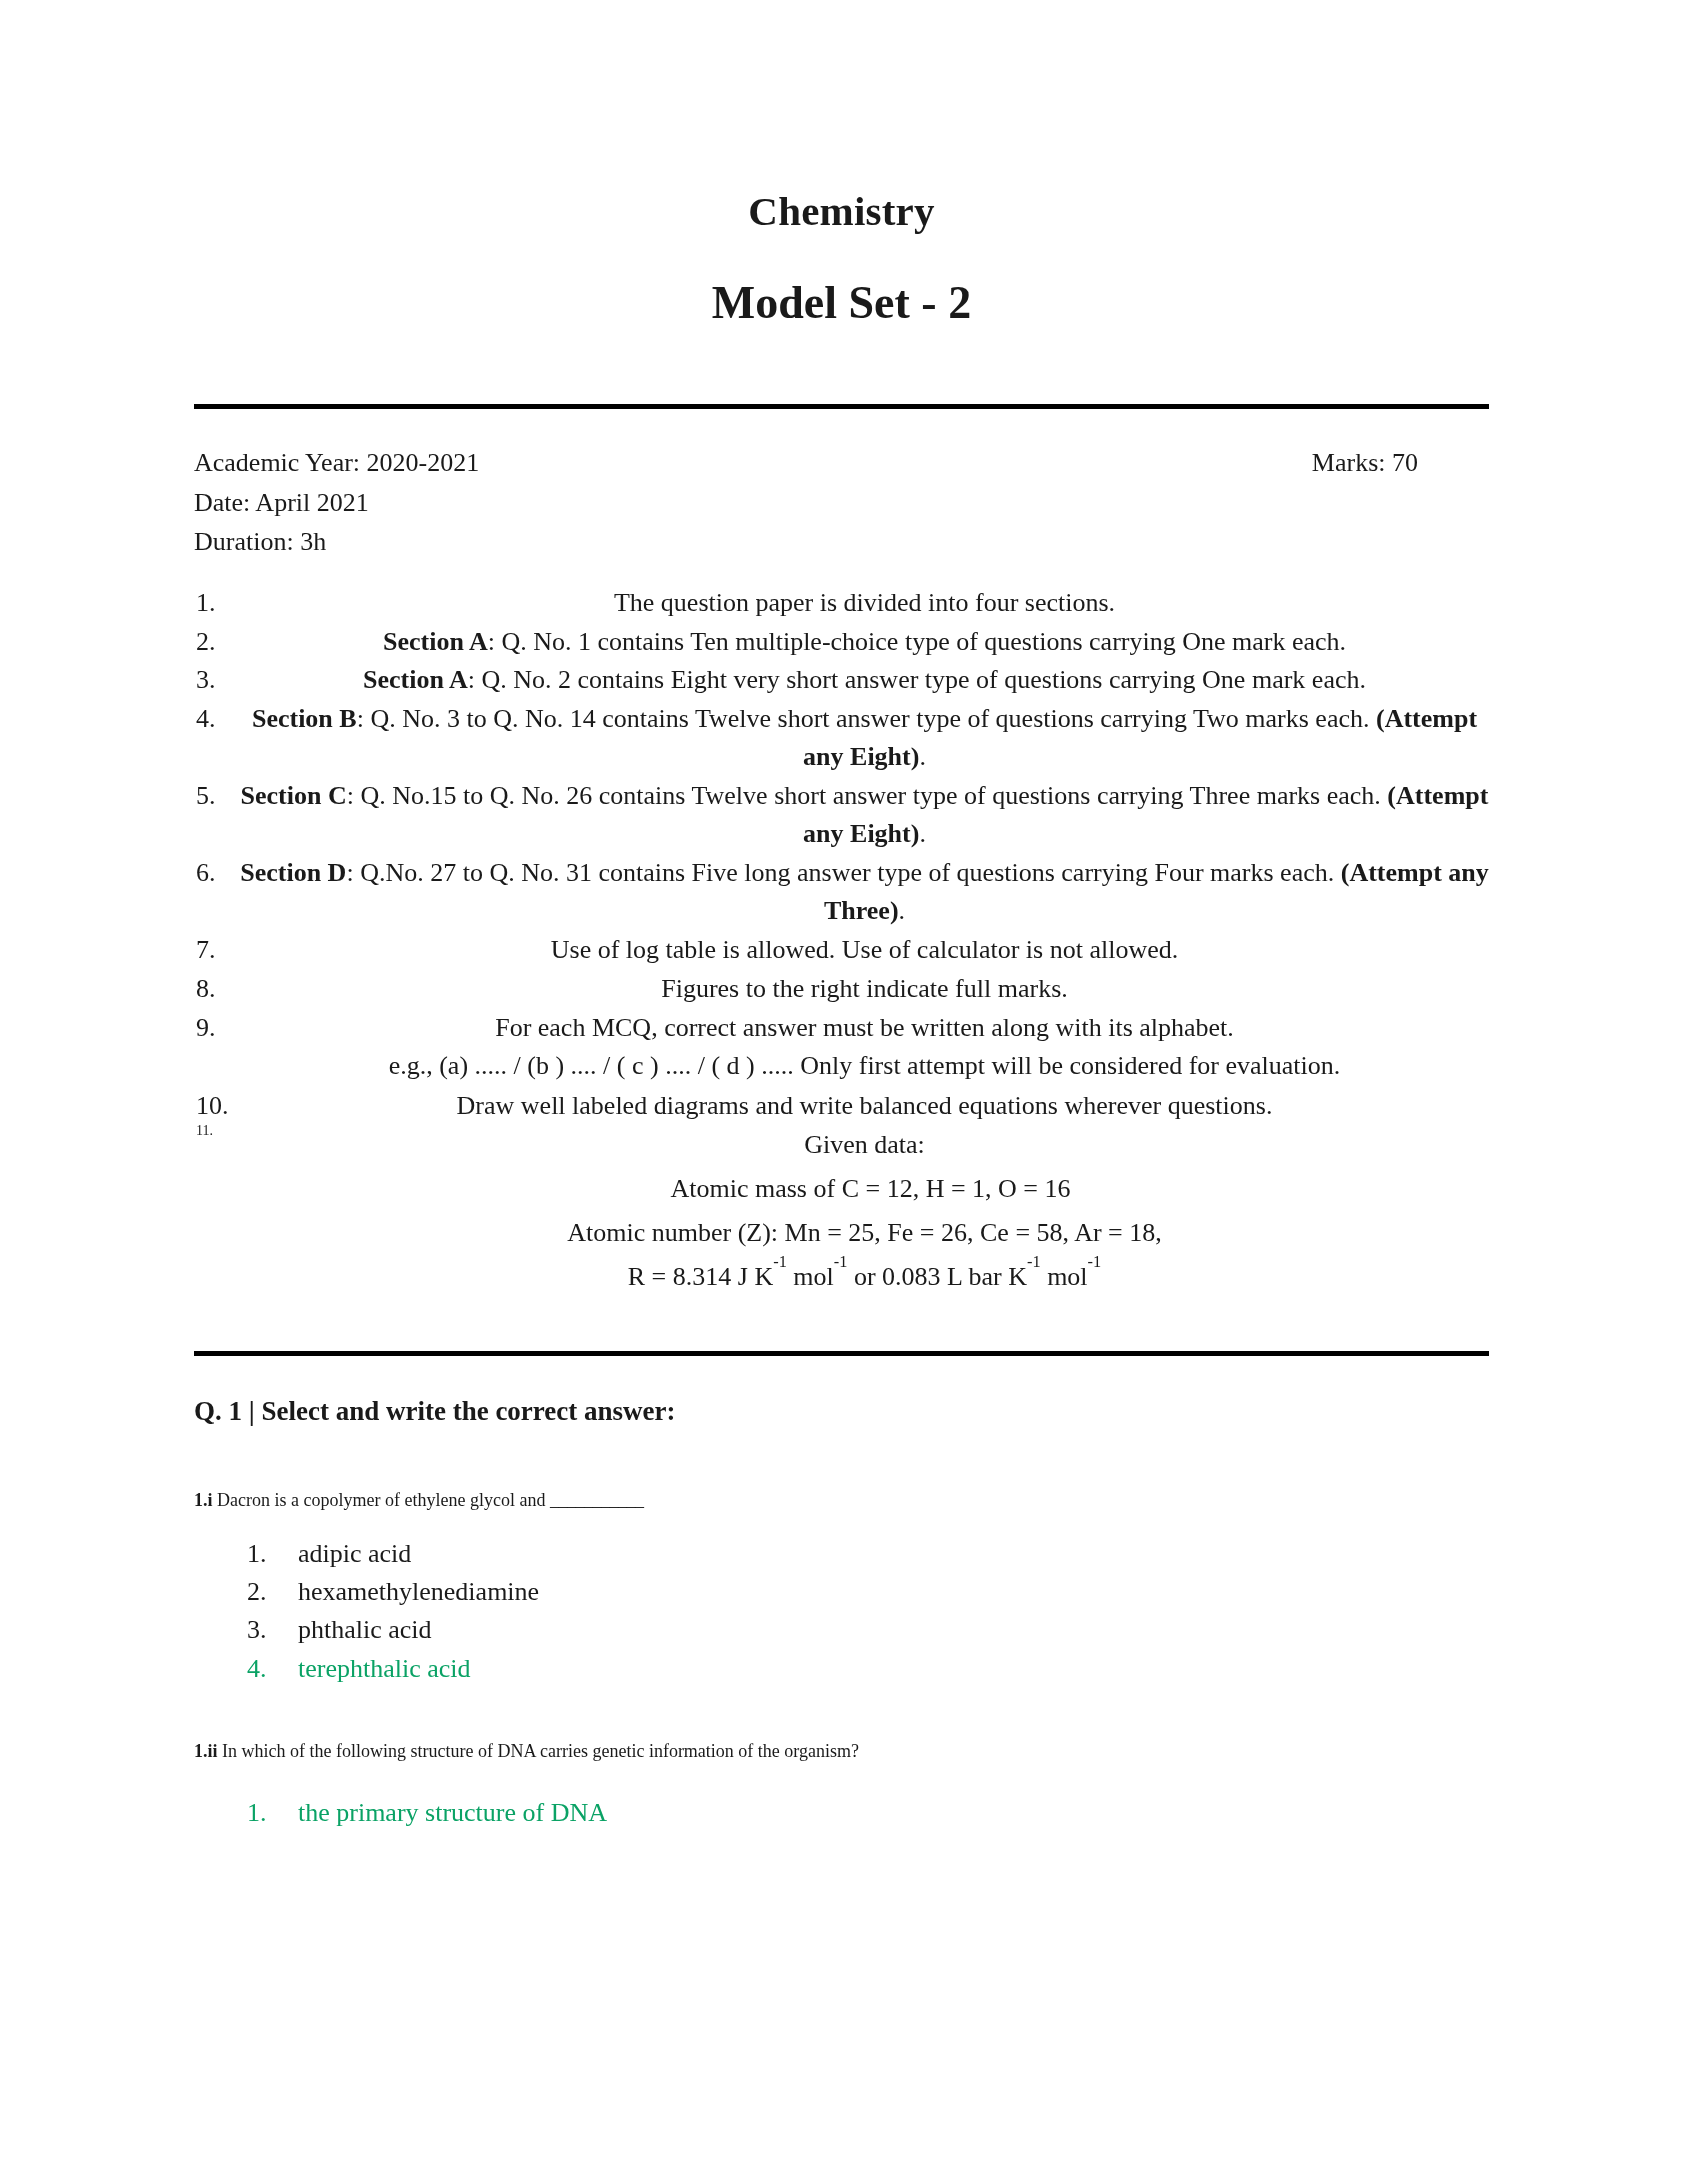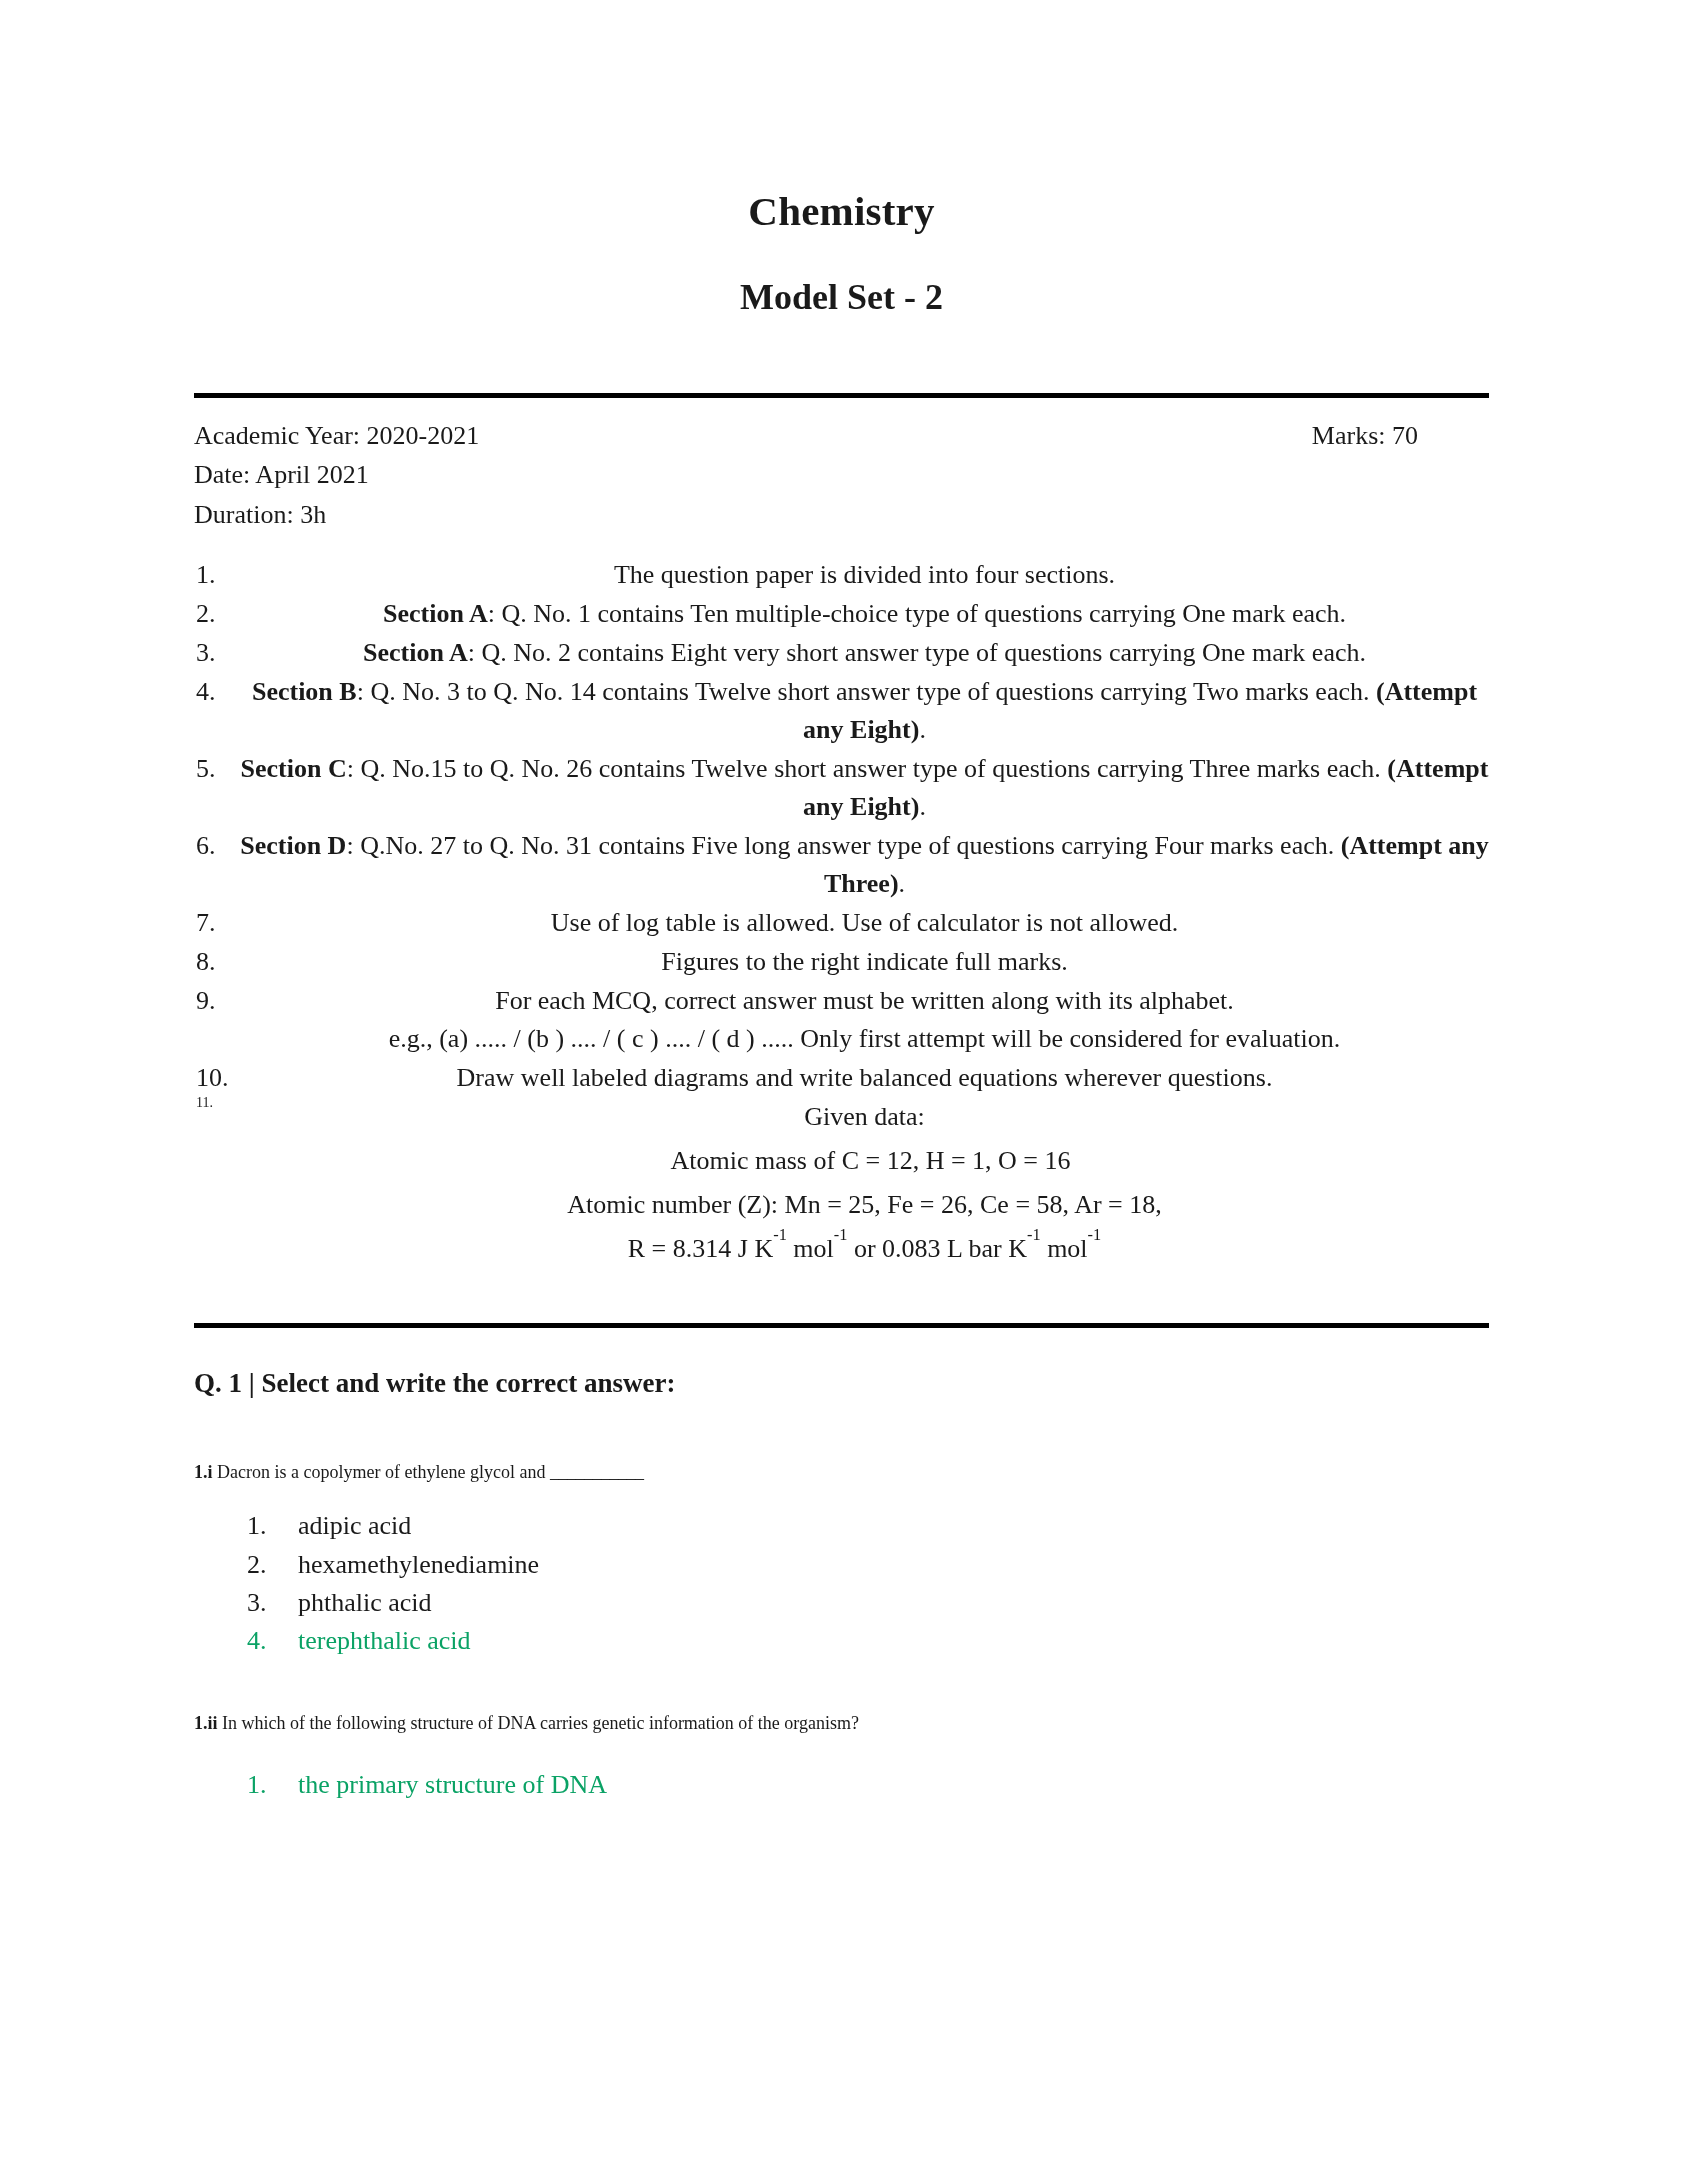--- a/index.html
+++ b/index.html
@@ -35,41 +35,41 @@
     text-align: center;
   }
   .doc-title {
     font-size: 41px;
     font-weight: bold;
     letter-spacing: 0.2px;
     margin: 0;
     line-height: 1.15;
   }
   .doc-subtitle {
-    font-size: 36px;
+    font-size: 46px;
     font-weight: bold;
     margin: 0;
     padding-top: 42px;
     line-height: 1.15;
   }
 
   
   .rule {
     height: 0;
     border: 0;
     border-top: 5px solid #000000;
     margin: 0;
     width: 1295px;
   }
   .rule-top { margin-top: 74px; }
   .rule-bottom { margin-top: 55px; }
 
   
   .meta {
-    margin-top: 18px;
+    margin-top: 34px;
     font-size: 26px;
     line-height: 1.52;
   }
   .meta-row {
     display: flex;
     justify-content: space-between;
     align-items: baseline;
   }
   .meta-left { text-align: left; }
   .meta-right { text-align: center; padding-right: 71px; }

